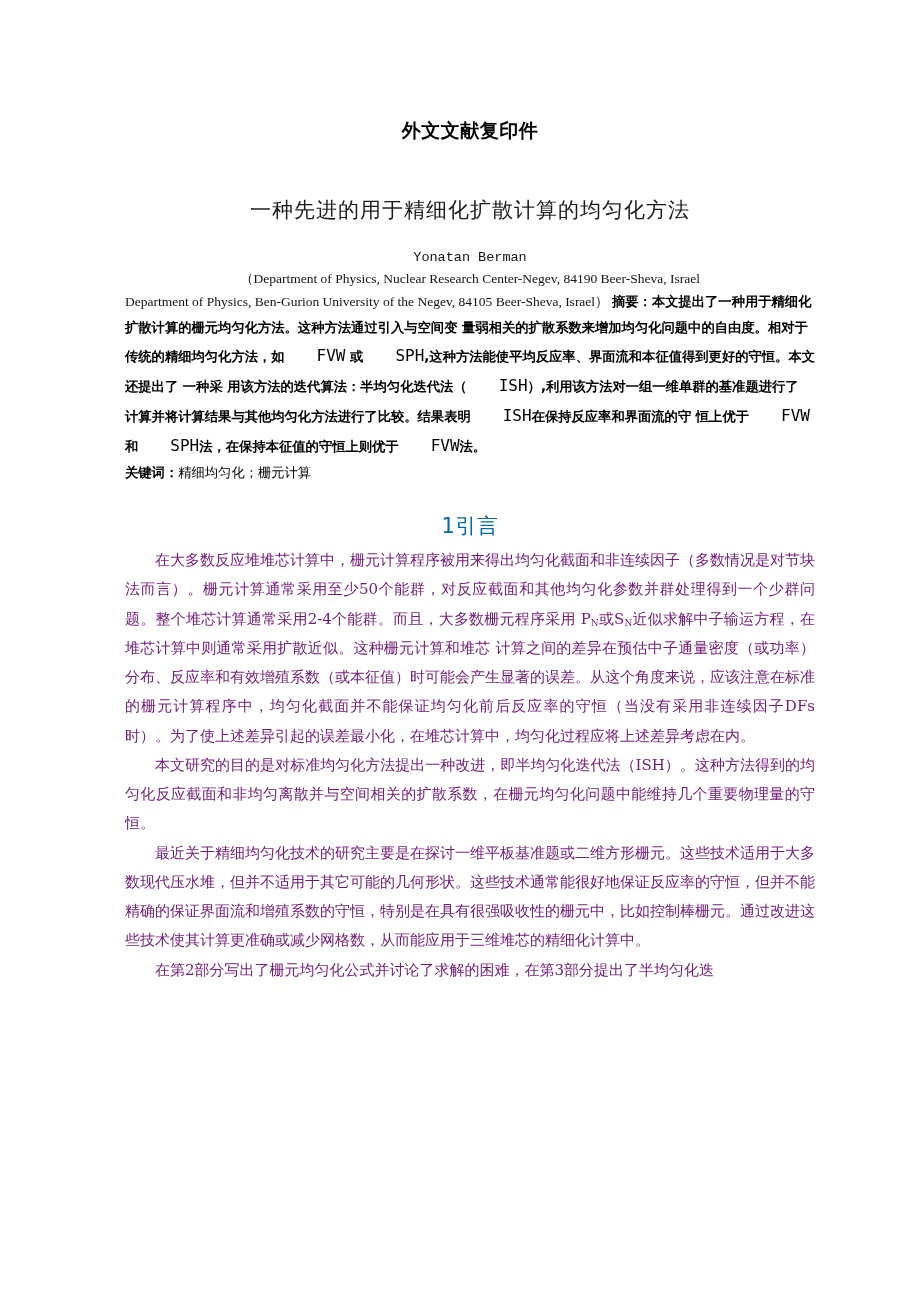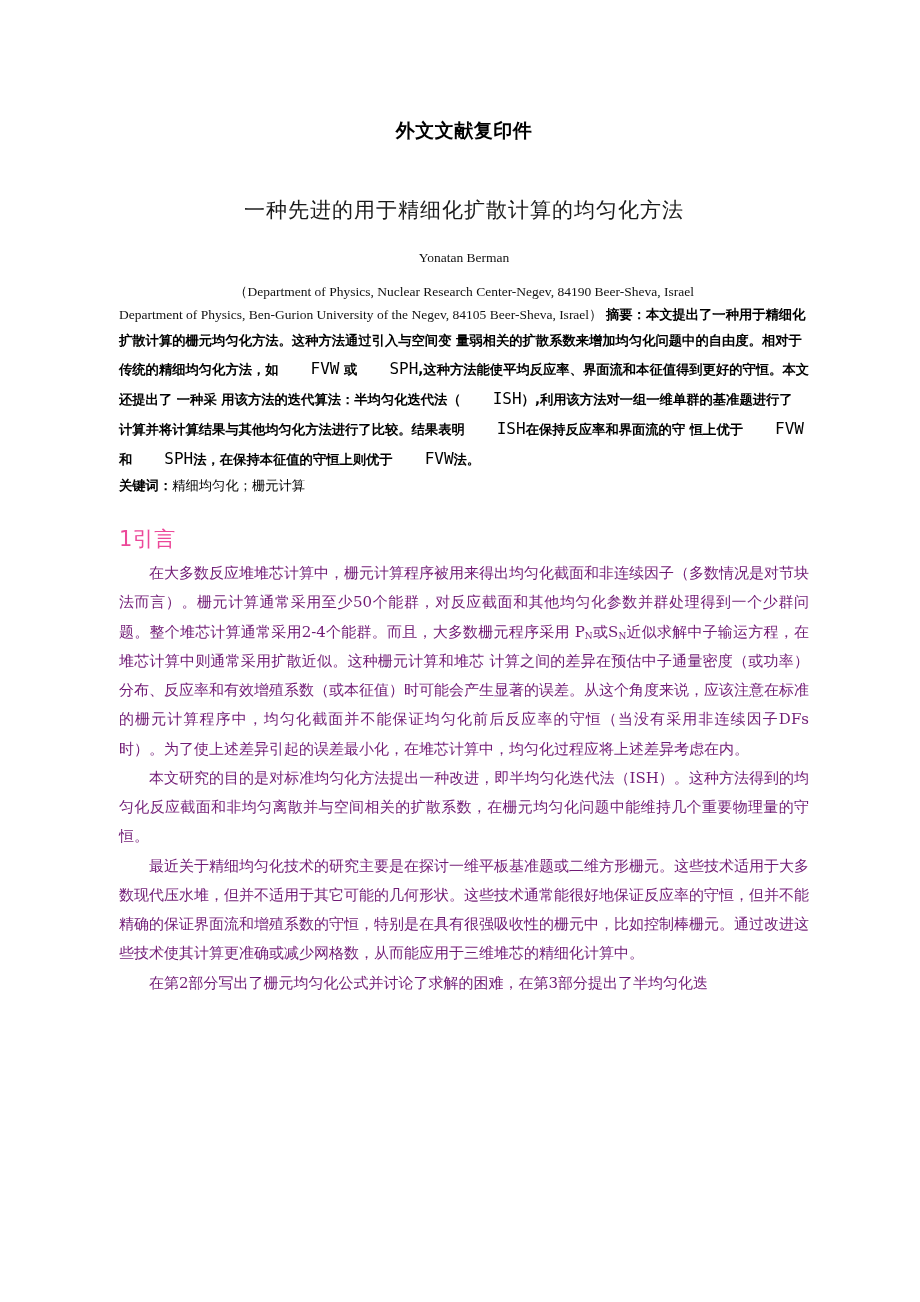--- a/index.html
+++ b/index.html
@@ -12,21 +12,21 @@
     position: relative;
     width: 920px;
     height: 1302px;
     background: #ffffff;
     margin: 0 auto;
     overflow: hidden;
     box-sizing: border-box;
   }
   .content {
     position: absolute;
-    left: 119px;
+    left: 125px;
     top: 0;
     width: 690px;
   }
 
   
   .doc-title {
     font-family: "DejaVu Serif", "Liberation Serif", serif;
     font-weight: bold;
     font-size: 19px;
     text-align: center;
@@ -49,21 +49,22 @@
   
   .author-block {
     margin-top: 24px;
     font-family: "Liberation Serif", "DejaVu Serif", serif;
     font-size: 13.5px;
     color: #111;
     line-height: 1.55;
   }
   .author-name {
     text-align: center;
-    margin: 13px;
+    margin: 0;
+    font-family: Liberation Mono, monospace;
   }
   .affiliation-1 {
     text-align: center;
     margin: 0;
   }
   .affil-abstract-line {
     text-align: left;
     margin: 0;
     text-indent: 0;
   }
@@ -97,25 +98,26 @@
     line-height: 1.88;
   }
   .kw-label { font-weight: bold; }
   .kw-values { font-weight: normal; }
 
   
   .section-heading {
     font-family: "DejaVu Sans", "Liberation Sans", sans-serif;
     font-size: 21px;
     font-weight: normal;
-    color: #ec4899;
+    color: #0369a1;
     margin: 0;
     padding-top: 26px;
     padding-bottom: 6px;
     letter-spacing: 0.5px;
+    text-align: center;
   }
 
   
   .body-p {
     font-family: "DejaVu Serif", "Liberation Serif", serif;
     font-size: 15px;
     color: #701a75;
     line-height: 1.95;
     text-align: justify;
     text-justify: inter-ideograph;

